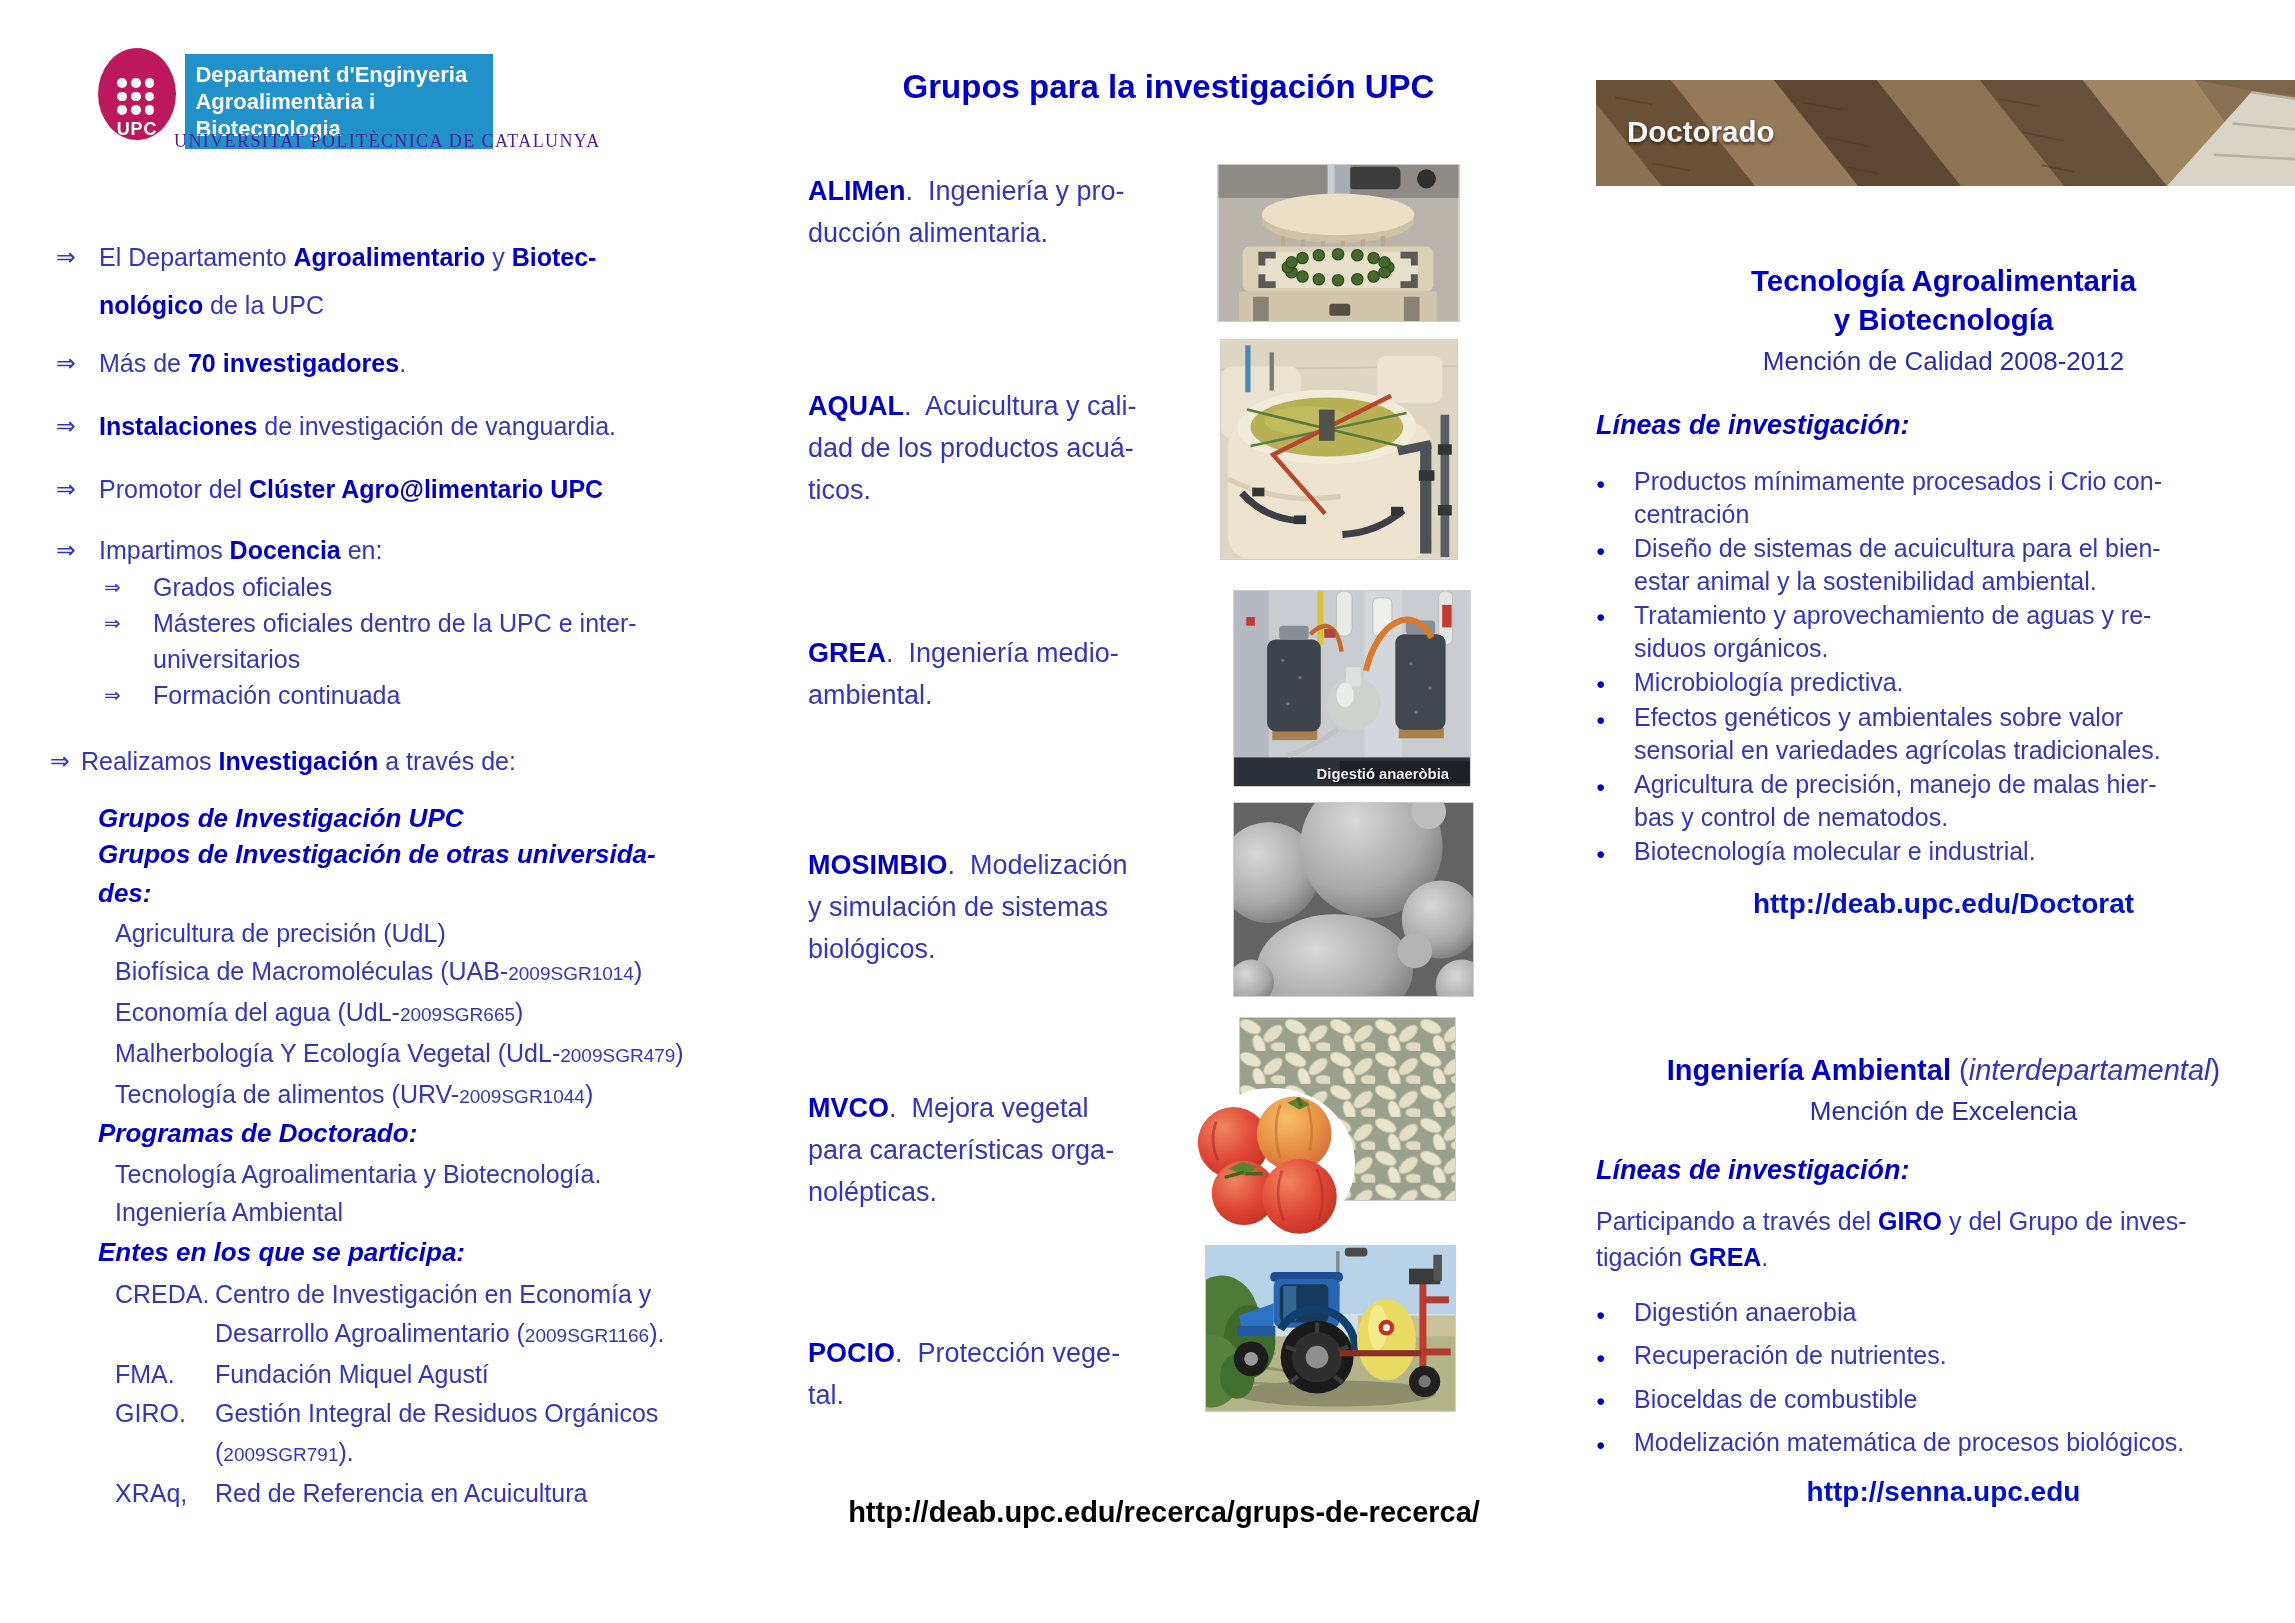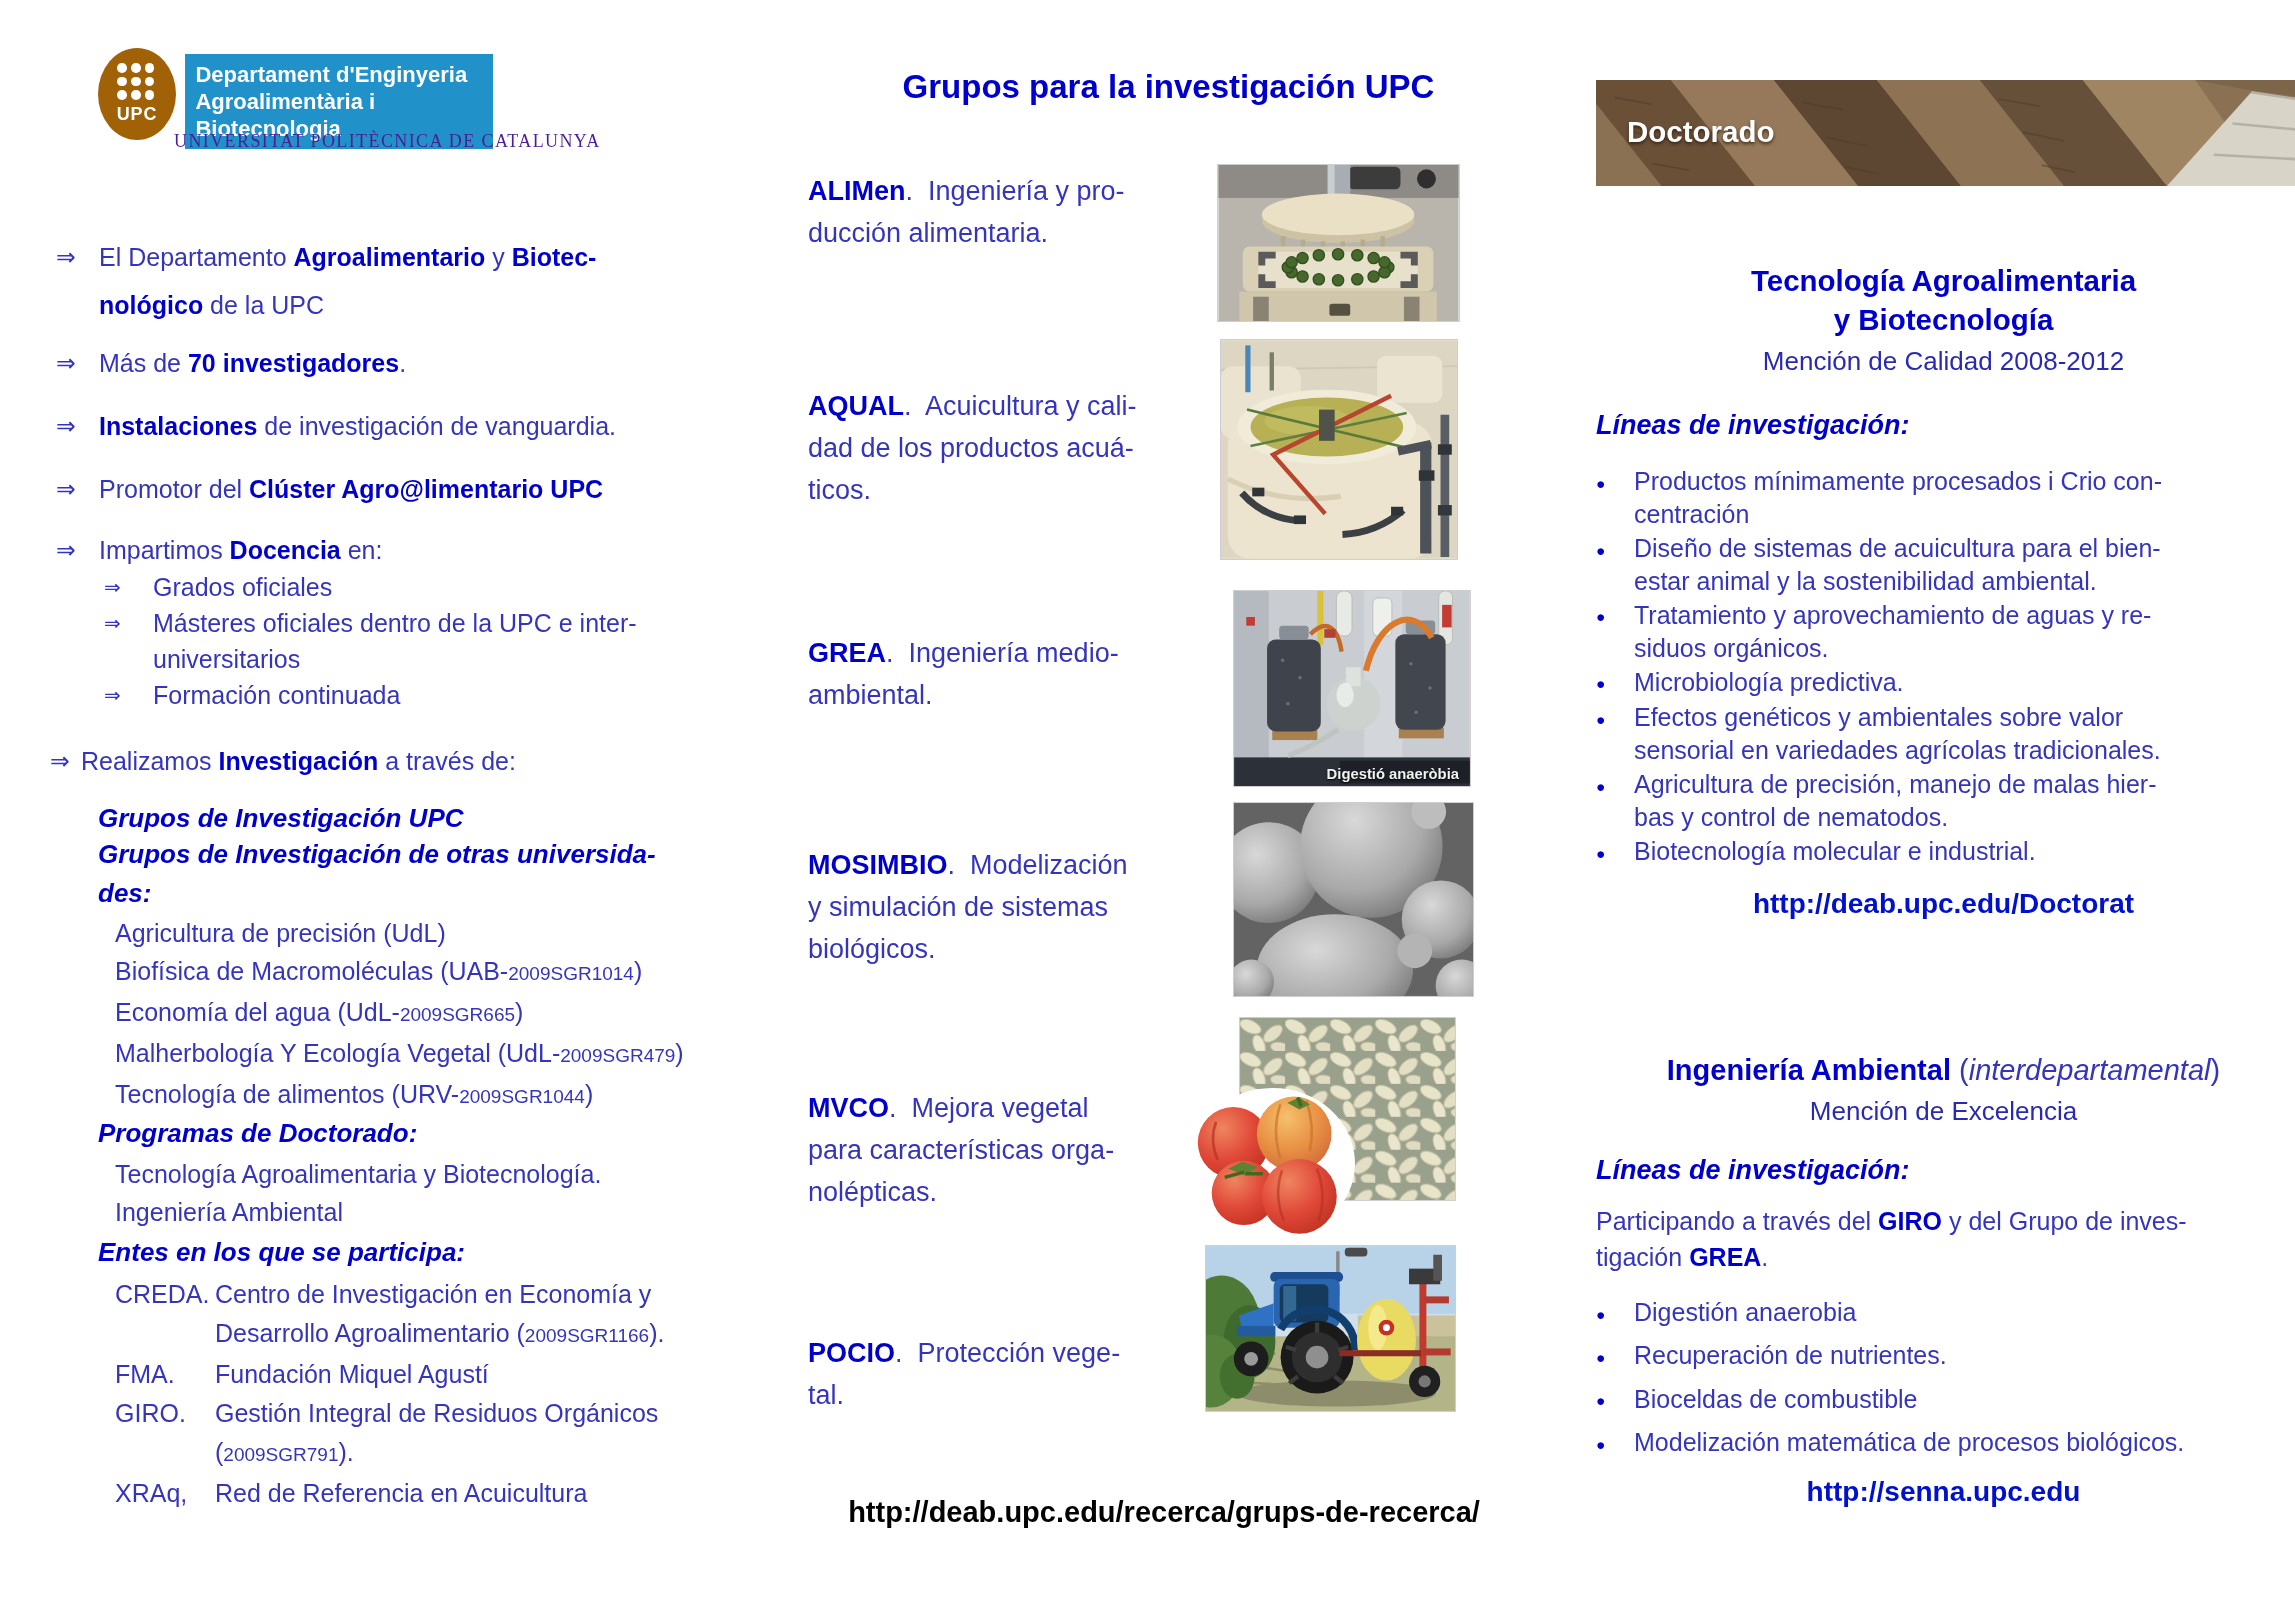--- a/index.html
+++ b/index.html
@@ -5,21 +5,21 @@
   html,body{margin:0;padding:0;background:#e8e8e8;}
   .page{position:relative;width:2295px;height:1623px;background:#ffffff;overflow:hidden;
         font-family:"Liberation Sans","DejaVu Sans",sans-serif;color:#3535bb;}
   .abs{position:absolute;}
   .pre{white-space:pre-line;}
   .b{font-weight:bold;color:#0000cc;}
   .i{font-style:italic;}
   .sm{font-size:19px;}
   
   .upc-oval{position:absolute;left:0;top:0;width:78px;height:92px;border-radius:50%;
-            background:#a16207;display:flex;flex-direction:column;align-items:center;justify-content:center;}
+            background:#be185d;display:flex;flex-direction:column;align-items:center;justify-content:flex-end;}
   .upc-dots{display:grid;grid-template-columns:repeat(3,12px);grid-auto-rows:12px;gap:1.7px;}
   .upc-dots span{width:9.6px;height:9.6px;border-radius:50%;background:#fff;}
   .upc-word{color:#fff;font-weight:bold;font-size:18px;letter-spacing:0.9px;margin-top:1.7px;}
   .dept-banner{position:absolute;left:87px;top:6px;width:287px;background:#2191c9;color:#fff;
                font-weight:bold;font-size:22px;line-height:27px;padding:7px 10.4px;}
   .university{position:absolute;left:76px;top:83px;color:#4c1d95;font-size:18px;letter-spacing:1.4px;white-space:nowrap;font-family:Liberation Serif, serif;}
   .bullet{display:flex;align-items:flex-start;}
   .bullet .arr{width:43px;flex:0 0 auto;font-size:23.5px;line-height:48px;color:#3535bb;}
   .bullet .txt{font-size:25px;line-height:48px;white-space:pre-line;}
   .subbullet{display:flex;align-items:flex-start;}
@@ -30,21 +30,21 @@
   .plainlist div{font-size:25px;line-height:38px;white-space:pre-line;}
   .entrow{display:flex;align-items:flex-start;font-size:25px;line-height:39px;}
   .entrow .abbr{flex:0 0 100px;}
   .entrow .desc{white-space:pre-line;}
   
   .mid-title{width:100%;text-align:center;font-size:33px;font-weight:bold;color:#0000cc;}
   .group-text{font-size:27px;line-height:42px;white-space:pre-line;width:408px;}
   .photo{position:absolute;box-shadow:0 0 0 0.9px #c9c9c9;}
   .photo svg{display:block;width:100%;height:100%;}
   .photo.noframe{box-shadow:none;}
-  .grea-caption{position:absolute;right:11px;bottom:4.3px;color:#f2f2f2;font-size:14.8px;font-weight:bold;
+  .grea-caption{position:absolute;right:21px;bottom:4.3px;color:#f2f2f2;font-size:14.8px;font-weight:bold;
                 text-shadow:0 0.9px 1.7px #000;}
   .mid-url{width:782px;text-align:center;font-size:29px;font-weight:bold;color:#000000;}
   
   .doc-banner{position:absolute;left:0;top:0;width:746px;height:106px;}
   .doc-banner svg{display:block;width:100%;height:100%;}
   .doc-title{position:absolute;left:31px;top:35px;color:#ffffff;font-size:29.5px;font-weight:bold;
              text-shadow:0 1.7px 3.5px rgba(40,25,10,.8);}
   .r-title{width:100%;text-align:center;font-size:29.5px;font-weight:bold;color:#0000cc;line-height:39px;white-space:pre-line;}
   .r-title2{width:100%;text-align:center;font-size:29px;color:#3535bb;line-height:38px;}
   .r-mention{width:100%;text-align:center;font-size:26px;color:#2a2ab0;}

